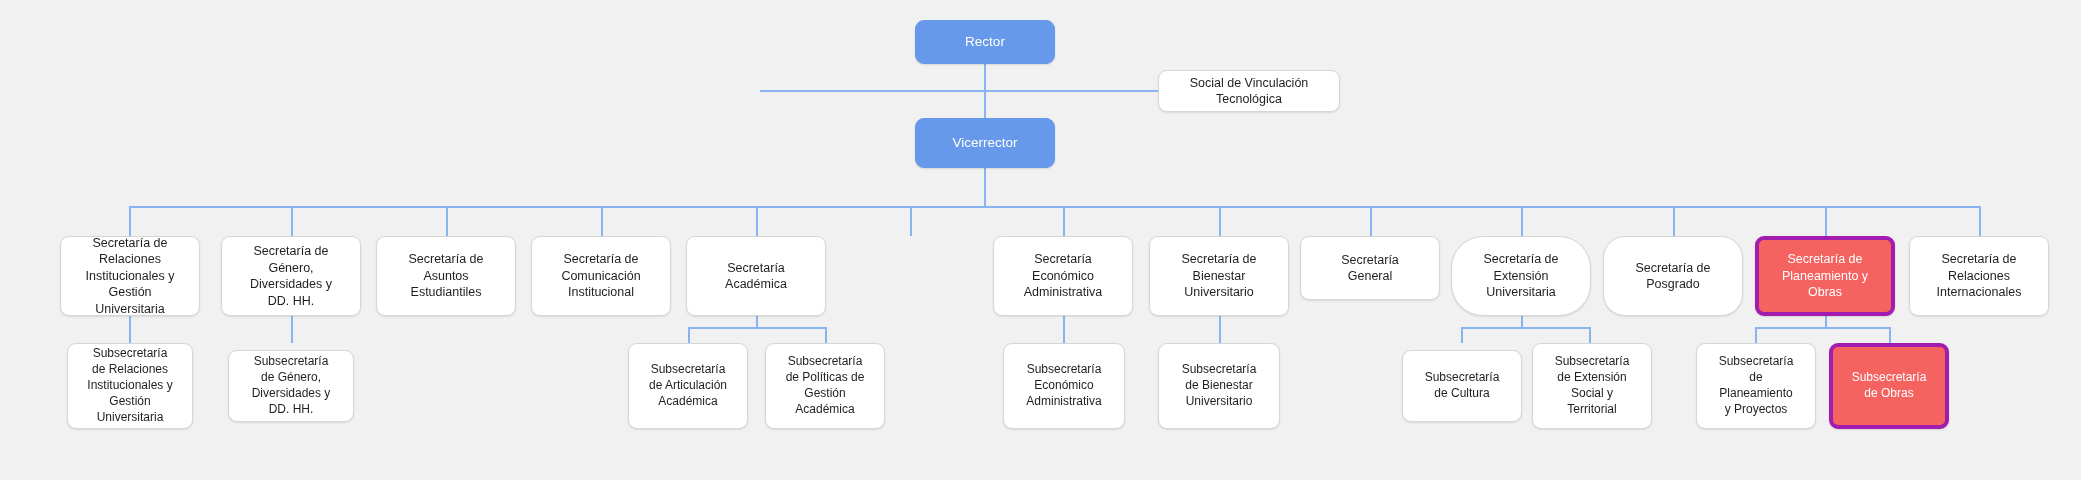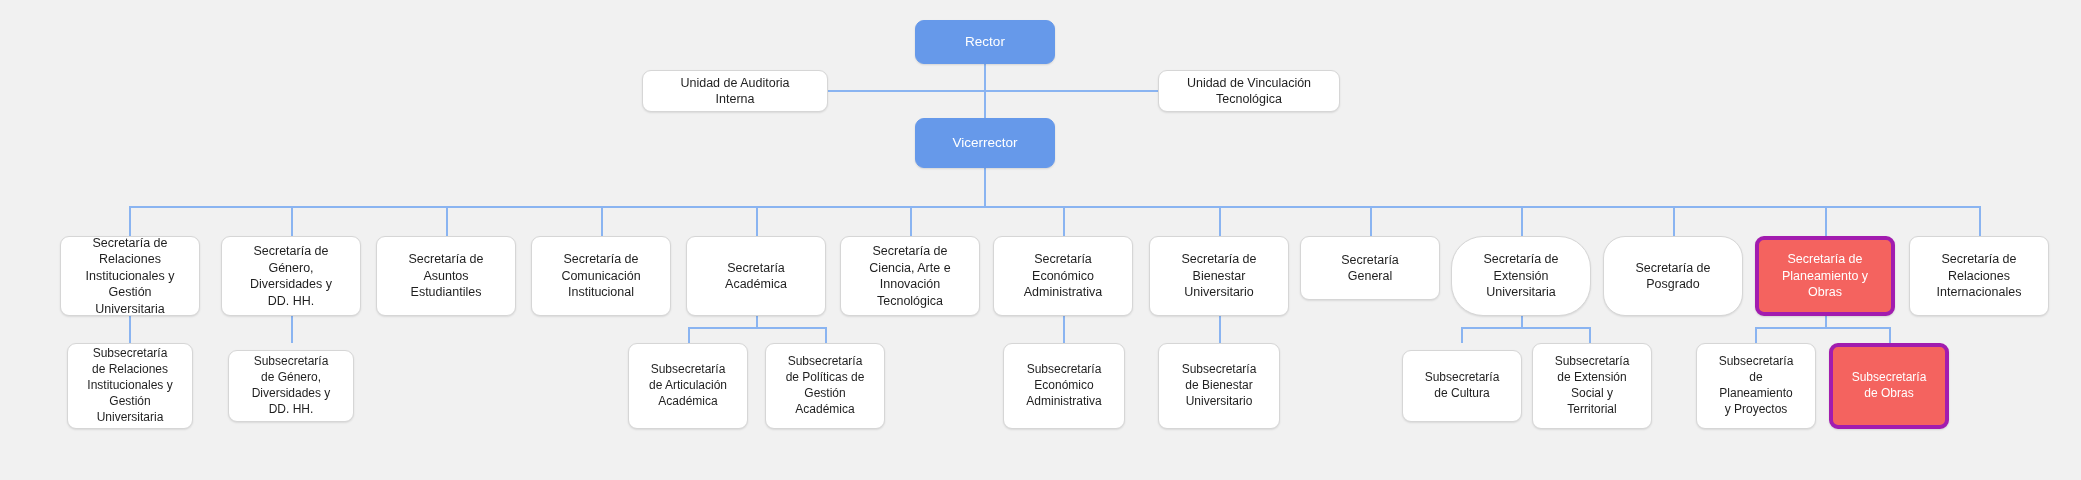--- a/index.html
+++ b/index.html
@@ -94,49 +94,43 @@
 
   <div class="ln lnv" style="left:1825px;top:316px;height:12px;"></div>
   <div class="ln lnh" style="left:1755px;top:327px;width:136px;"></div>
   <div class="ln lnv" style="left:1755px;top:327px;height:16px;"></div>
   <div class="ln lnv" style="left:1889px;top:327px;height:16px;"></div>
 
   <div class="node node-blue t13" style="left:915px;top:20px;width:140px;height:44px;">
     <span>Rector</span>
   </div>
 
-  <div class="node node-plain t12" style="left:642px;top:70px;width:186px;height:42px;">
-    <span>Unidad de Auditoria Interna</span>
-  </div>
 
   <div class="node node-plain t12" style="left:1158px;top:70px;width:182px;height:42px;">
-    <span>Unidad de Vinculación Tecnológica</span>
+    <span>Social de Vinculación Tecnológica</span>
   </div>
 
   <div class="node node-blue t13" style="left:915px;top:118px;width:140px;height:50px;">
     <span>Vicerrector</span>
   </div>
 
   <div class="node node-plain t12" style="left:60px;top:236px;width:140px;height:80px;">
     <span>Secretaría de Relaciones Institucionales y Gestión Universitaria</span>
   </div>
   <div class="node node-plain t12" style="left:221px;top:236px;width:140px;height:80px;justify-content:center;">
     <span>Secretaría de Género, Diversidades y DD. HH.</span>
   </div>
   <div class="node node-plain t12" style="left:376px;top:236px;width:140px;height:80px;">
     <span>Secretaría de Asuntos Estudiantiles</span>
   </div>
   <div class="node node-plain t12" style="left:531px;top:236px;width:140px;height:80px;">
     <span>Secretaría de Comunicación Institucional</span>
   </div>
   <div class="node node-plain t12" style="left:686px;top:236px;width:140px;height:80px;">
     <span>Secretaría Académica</span>
-  </div>
-  <div class="node node-plain t12" style="left:840px;top:236px;width:140px;height:80px;">
-    <span>Secretaría de Ciencia, Arte e Innovación Tecnológica</span>
   </div>
   <div class="node node-plain t12" style="left:993px;top:236px;width:140px;height:80px;">
     <span>Secretaría Económico Administrativa</span>
   </div>
   <div class="node node-plain t12" style="left:1149px;top:236px;width:140px;height:80px;">
     <span>Secretaría de Bienestar Universitario</span>
   </div>
   <div class="node node-plain t12" style="left:1300px;top:236px;width:140px;height:64px;">
     <span>Secretaría General</span>
   </div>

